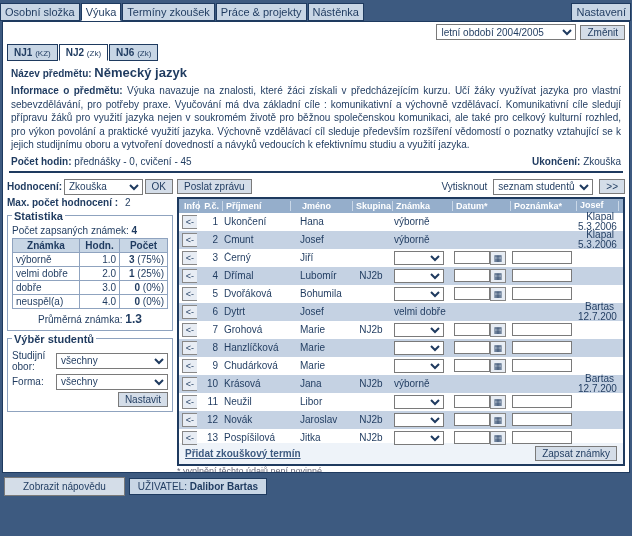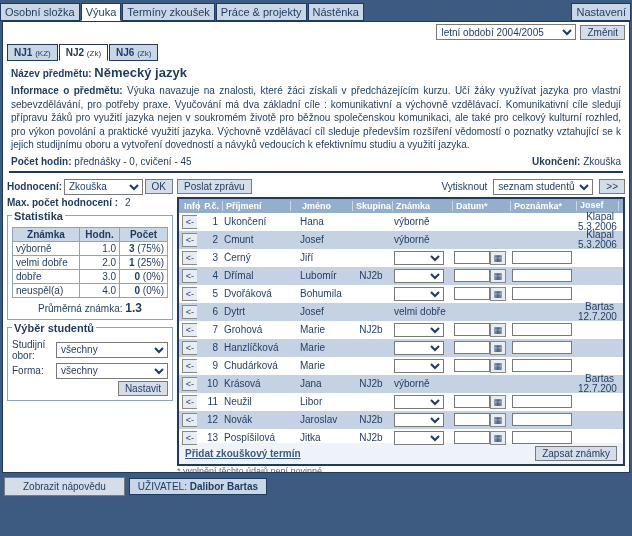--- a/index.html
+++ b/index.html
@@ -91,20 +91,21 @@
     <div class="left">
       <div class="ctlrow">
         <b>Hodnocení:</b>
         <select style="flex:1;"><option>Zkouška</option></select>
         <button class="btn">OK</button>
       </div>
       <div class="ctlrow"><b>Max. počet hodnocení :</b>&nbsp;<span>2</span></div>
 
       <fieldset>
         <legend>Statistika</legend>
+        <div><span>Počet zapsaných známek:</span> <b>4</b></div>
         <table class="stat-tbl">
             <thead>
               <tr id="statshdr">
                 <th>Známka</th>
                 <th>Hodn.</th>
                 <th>Počet</th>
               </tr>
             </thead>
             <tbody id="statsbody">
               <tr>

